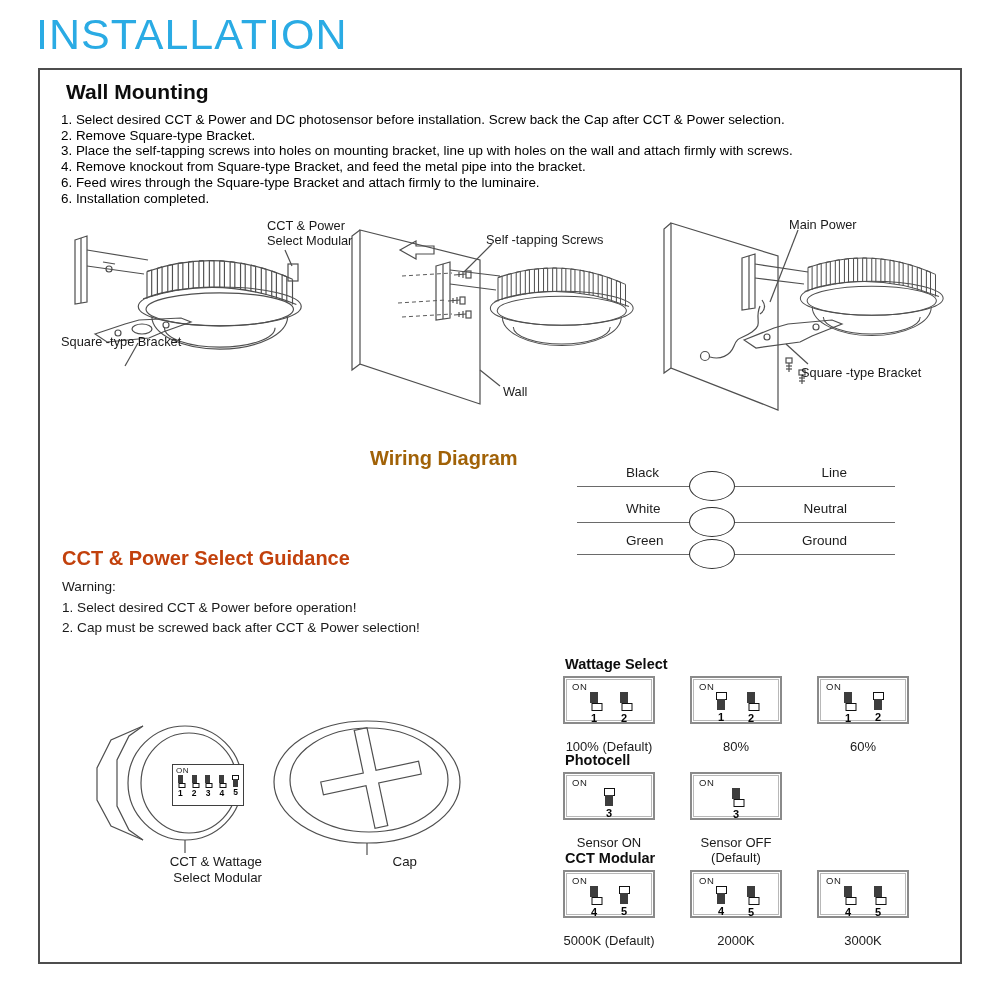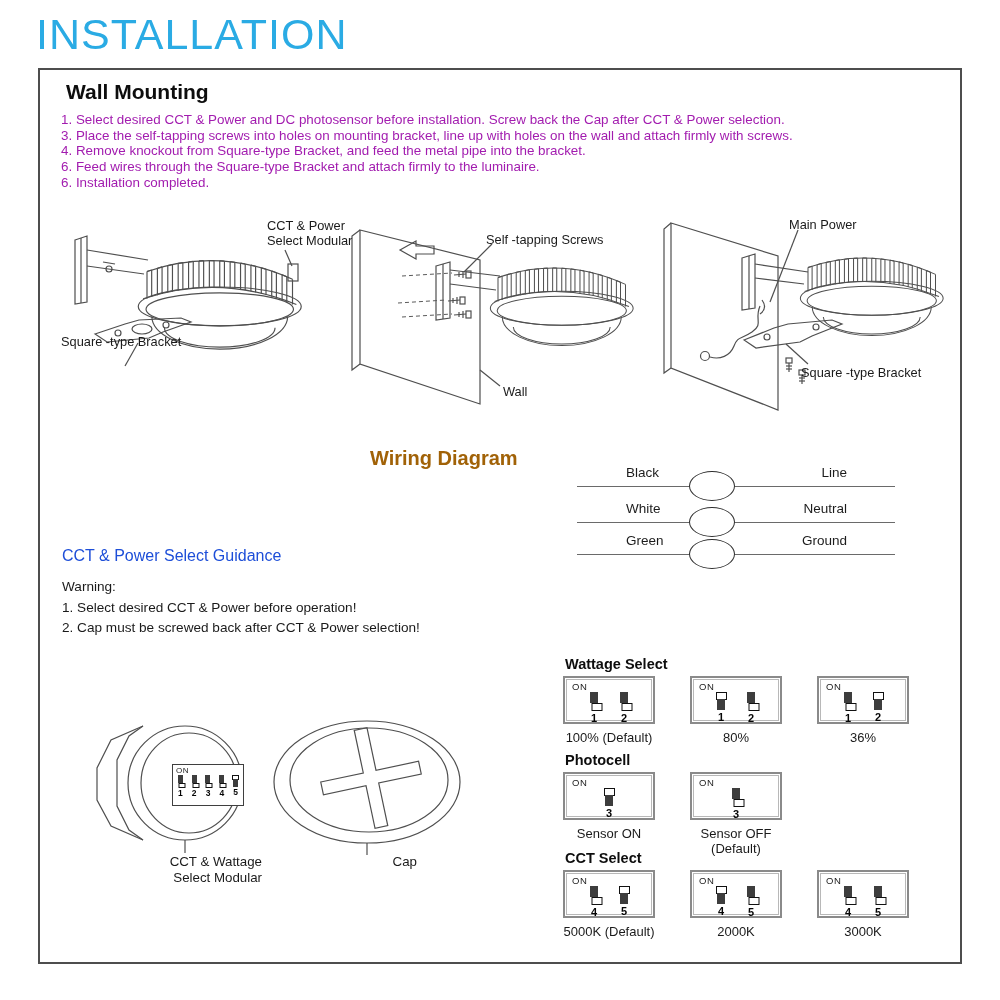--- a/index.html
+++ b/index.html
@@ -2,52 +2,52 @@
 <html><head>
 <meta charset="utf-8">
 <style>
   *{box-sizing:border-box;margin:0;padding:0}
   html,body{width:1000px;height:1000px;background:#ffffff;
     font-family:"Liberation Sans",sans-serif;color:#1c1c1c;position:relative;overflow:hidden}
   .title{position:absolute;left:36px;top:10px;font-size:43px;font-weight:400;
     color:#2aabe4;letter-spacing:1px}
   .main-box{position:absolute;left:38px;top:68px;width:924px;height:896px;border:2px solid #4d4d4d;background:#fff}
   .h-wall{position:absolute;left:26px;top:10px;font-size:21px;font-weight:700;color:#0d0d0d}
-  .steps{position:absolute;left:21px;top:42px;font-size:13.4px;line-height:15.7px;color:#a21caf}
+  .steps{position:absolute;left:21px;top:42px;font-size:13.4px;line-height:15.7px;color:#000000}
   svg.fig{position:absolute;overflow:visible}
   .fig-label{position:absolute;font-size:12.8px;line-height:14.5px;color:#1a1a1a}
   .h-wiring{position:absolute;left:330px;top:377px;font-size:20px;font-weight:700;color:#a16207}
   .wiring-rows{position:absolute;left:537px;top:387px;width:318px;height:116px}
   .wire-row{position:absolute;left:0;width:318px;height:30px}
   .wire-row:nth-child(1){top:0}.wire-row:nth-child(2){top:36px}.wire-row:nth-child(3){top:68px}
   .wire-line{position:absolute;left:0;right:0;bottom:0;border-top:1.6px solid #6a6a6a}
   .wire-name{position:absolute;left:49px;bottom:7px;font-size:13.5px}
   .terminal-name{position:absolute;right:48px;bottom:7px;font-size:13.5px}
   .wire-nut{position:absolute;left:112px;bottom:-14px;width:46px;height:30px;border:1.7px solid #2e2e2e;
     border-radius:50%;background:#fff;z-index:2}
-  .h-guidance{position:absolute;left:22px;top:477px;font-size:16px;font-weight:400;color:#1d4ed8}
+  .h-guidance{position:absolute;left:22px;top:477px;font-size:20px;font-weight:700;color:#c2410c}
   .warning-block{position:absolute;left:22px;top:509px;font-size:13.6px;color:#1a1a1a}
   .warning-label{margin-bottom:4px}
   .warning-items .list-line{line-height:20px}
   .dip-section{position:absolute;left:509px;width:410px}
   #dip-wattage{top:586px}#dip-photocell{top:682px}#dip-cct{top:780px}
   .dip-heading{margin-left:16px;font-size:14.5px;font-weight:700;color:#0d0d0d}
   .dip-row{display:flex;gap:7px;margin-top:4px}
   .dip-option{width:120px;display:flex;flex-direction:column;align-items:center}
   .dip-box{width:92px;height:48px;border:2px solid #8a8a8a;background:#fff;padding:1px}
   .dip-inner{width:100%;height:100%;border:1px solid #b8b8b8;padding:1px 5px}
   .dip-on{font-size:9.5px;color:#222;letter-spacing:.5px}
   .switches{display:flex;justify-content:center;gap:16px}
   .sw{display:flex;flex-direction:column;align-items:center;width:14px}
   .sw .knob{width:11px;height:8px;border:1.2px solid #111;background:#fff;display:block}
   .sw .body{width:8px;height:11px;background:#3d3d3d;display:block}
   .sw.down .knob{transform:translateX(2.5px)}
   .sw.up .body{margin-top:-1px}
   .sw .num{font-size:11px;font-weight:700;color:#050505;margin-top:1px}
-  .dip-caption{margin-top:6px;font-size:13px;color:#1a1a1a;text-align:center;line-height:15px}
+  .dip-caption{margin-top:15px;font-size:13px;color:#1a1a1a;text-align:center;line-height:15px}
   .mini-dip{position:absolute;left:132px;top:694px;width:72px;height:42px;border:1.5px solid #3f3f3f;background:#fff;padding:1px 3px;z-index:3}
   .mini-dip .dip-on{font-size:8px}
   .mini-dip .switches{gap:5px}
   .mini-dip .sw{width:9px}
   .mini-dip .sw .knob{width:7px;height:5px;border-width:1px}
   .mini-dip .sw .body{width:5px;height:8px}
   .mini-dip .sw .num{font-size:8.5px;margin-top:0}
   .mini-dip .sw.down .knob{transform:translateX(1.5px)}
   .part-label{position:absolute;font-size:13.3px;line-height:16px;text-align:right;color:#1a1a1a}
   svg .ln{stroke:#4f4f4f;stroke-width:1.2;fill:none}
@@ -56,20 +56,21 @@
 </head>
 <body>
 
 <div class="title">INSTALLATION</div>
 
 <div class="main-box">
 
   <div class="h-wall">Wall Mounting</div>
   <div class="steps">
       <div class="list-line">1. Select desired CCT &amp; Power and DC photosensor before installation. Screw back the Cap after CCT &amp; Power selection.</div>
+      <div class="list-line">2. Remove Square-type Bracket.</div>
       <div class="list-line">3. Place the self-tapping screws into holes on mounting bracket, line up with holes on the wall and attach firmly with screws.</div>
       <div class="list-line">4. Remove knockout from Square-type Bracket, and feed the metal pipe into the bracket.</div>
       <div class="list-line">6. Feed wires through the Square-type Bracket and attach firmly to the luminaire.</div>
       <div class="list-line">6. Installation completed.</div>
     </div>
 
   <svg class="fig" style="left:5px;top:140px" width="300" height="190" viewBox="0 0 300 190">
     <g class="ln">
       <path d="M30,30 L42,26 L42,92 L30,94 Z"></path>
         <line x1="36" y1="28" x2="36" y2="93"></line>
@@ -413,21 +414,21 @@
                 </div>
                 <div class="sw up">
                   <span class="knob"></span>
                   <span class="body"></span>
                   <span class="num">2</span>
                 </div>
               </div>
             </div>
           </div>
           <div class="dip-caption">
-            <div>36%</div>
+            <div>60%</div>
           </div>
         </div>
       </div>
   </div>
   <div class="dip-section" id="dip-photocell">
     <div class="dip-heading">Photocell</div>
     <div class="dip-row">
         <div class="dip-option">
           <div class="dip-box">
             <div class="dip-inner">
@@ -459,21 +460,21 @@
             </div>
           </div>
           <div class="dip-caption">
             <div>Sensor OFF</div>
             <div>(Default)</div>
           </div>
         </div>
       </div>
   </div>
   <div class="dip-section" id="dip-cct">
-    <div class="dip-heading">CCT Select</div>
+    <div class="dip-heading">CCT Modular</div>
     <div class="dip-row">
         <div class="dip-option">
           <div class="dip-box">
             <div class="dip-inner">
               <div class="dip-on">ON</div>
               <div class="switches">
                 <div class="sw down">
                   <span class="body"></span>
                   <span class="knob"></span>
                   <span class="num">4</span>

